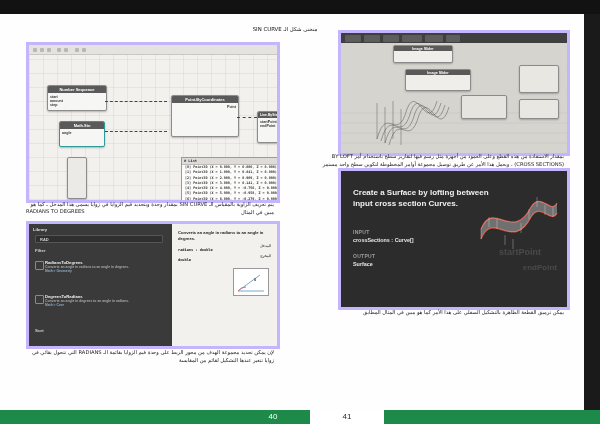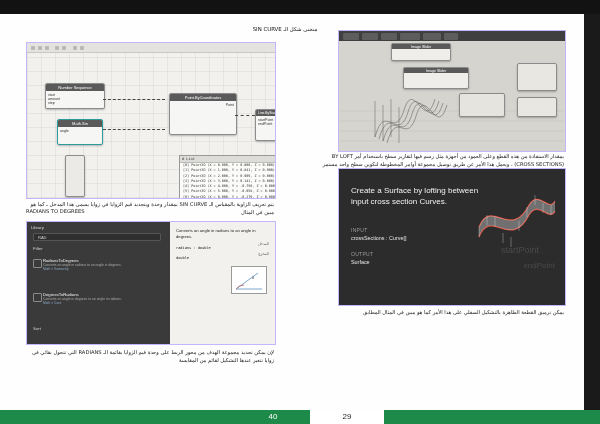--- a/index.html
+++ b/index.html
@@ -45,21 +45,21 @@
     line-height:1.6;
     font-family:"DejaVu Sans", sans-serif;
   }
   .title-top{
     position:absolute;left:210px;top:26px;width:150px;
     font-size:5.4px;color:#111;direction:rtl;text-align:center;
     font-family:"DejaVu Sans", sans-serif;
   }
 
   
-  .shot{position:absolute;overflow:hidden;border:1px solid #c4b5fd;}
+  .shot{position:absolute;overflow:hidden;border:3px solid #c4b5fd;font-weight:bold;}
 
   
   #shot1{left:26px;top:42px;width:248px;height:155px;background:#f2f1ee;}
   #shot1 .grid{
     position:absolute;left:0;top:0;width:100%;height:100%;
     background-image:
       linear-gradient(to right, rgba(0,0,0,.05) 1px, transparent 1px),
       linear-gradient(to bottom, rgba(0,0,0,.05) 1px, transparent 1px);
     background-size:14px 14px;
   }
@@ -324,15 +324,15 @@
       </g>
       <path d="M8 40 C20 10, 40 54, 58 18 C68 2, 78 26, 84 14 L84 24 C78 36, 68 12, 58 28 C40 64, 20 20, 8 50 Z" fill="#f0f0f0" opacity="0.35"></path>
     </svg>
   </div>
 
   <div class="caption" style="left:314px;top:308px;width:250px;">يمكن ترميق القطعة الظاهرة بالتشكيل السفلي على هذا الأمر كما هو مبين في المثال المطابق</div>
 
   <div class="band-bottom"></div>
   <div class="footer-bar"></div>
   <div class="footer-num a">40</div>
-  <div class="footer-num b">29</div>
+  <div class="footer-num b">41</div>
 
 </div>
 
 </body></html>

